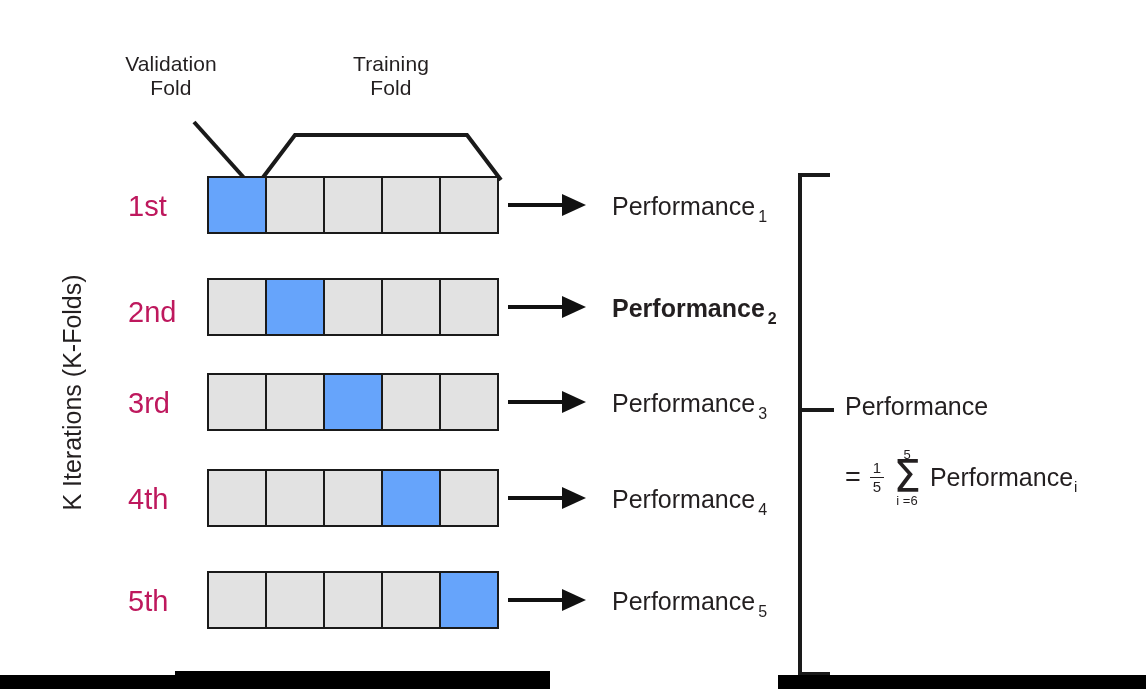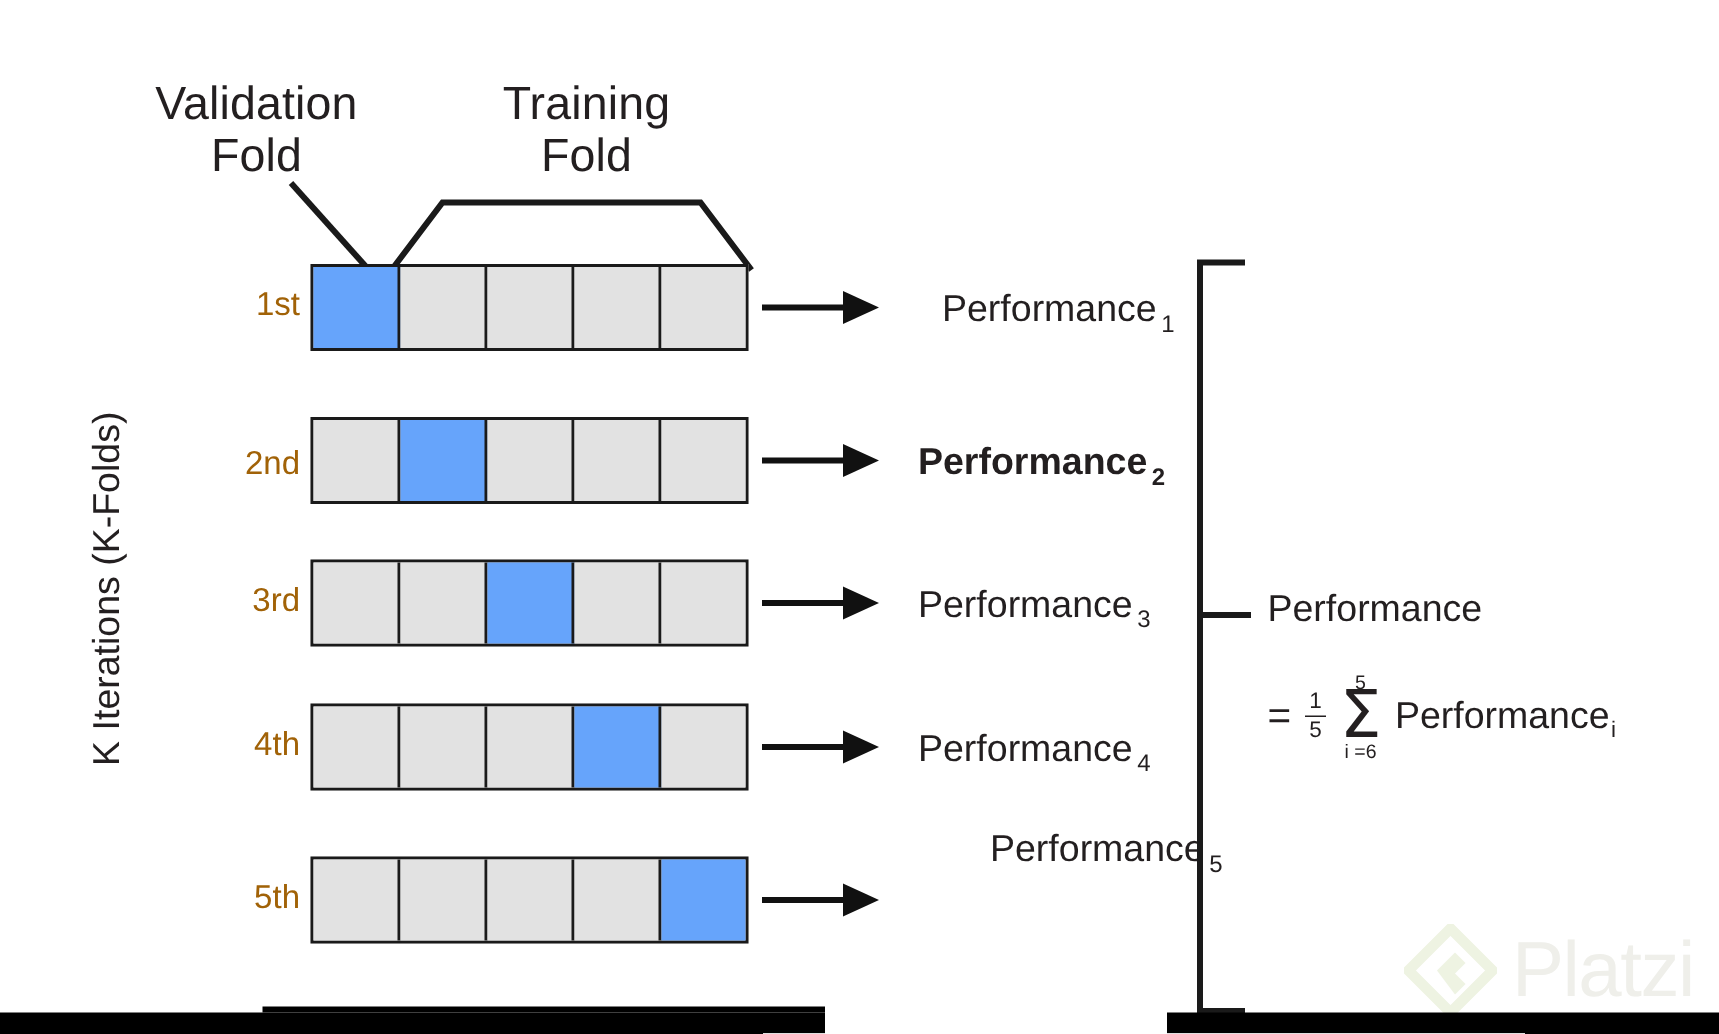--- a/index.html
+++ b/index.html
@@ -17,21 +17,21 @@
     height: 689px;
     background: #ffffff;
     overflow: hidden;
   }
 
   
   .abs { position: absolute; }
 
   
   .head-label {
-    font-size: 31px;
+    font-size: 21px;
     color: #231f20;
     line-height: 1.12;
     text-align: center;
     letter-spacing: .1px;
     white-space: pre-line;
   }
   #validation-fold-label { left: 78px; top: 52px; width: 186px; }
   #training-fold-label   { left: 296px; top: 52px; width: 190px; }
 
   
@@ -42,23 +42,23 @@
     text-align: center;
     font-size: 25px;
     color: #231f20;
     transform: rotate(-90deg);
     white-space: nowrap;
   }
 
   
   .ordinal {
     width: 72px;
-    text-align: right;
-    font-size: 22px;
-    color: #a16207;
+    text-align: left;
+    font-size: 29px;
+    color: #be185d;
     left: 128px;
   }
 
   
   .fold-row {
     left: 207px;
     width: 292px;
     height: 58px;
     display: flex;
     border: 2.5px solid #1a1a1a;
@@ -190,21 +190,21 @@
     <div class="fold-cell validation"></div>
     <div class="fold-cell"></div>
     <div class="fold-cell"></div>
     <div class="fold-cell"></div>
     <div class="fold-cell"></div>
   </div>
   <svg class="abs row-arrow" style="top:191px;" viewBox="0 0 78 28">
     <line x1="0" y1="14" x2="58" y2="14" stroke="#111" stroke-width="4"></line>
     <polygon points="54,3 78,14 54,25" fill="#111"></polygon>
   </svg>
-  <div class="abs perf-label" style="top:192px;margin-left:16px;">
+  <div class="abs perf-label" style="top:192px;">
     <span>Performance</span><span class="sub">1</span>
   </div>
 
   <div class="abs ordinal" style="top:296px;">2nd</div>
   <div class="abs fold-row" style="top:278px;">
     <div class="fold-cell"></div>
     <div class="fold-cell validation"></div>
     <div class="fold-cell"></div>
     <div class="fold-cell"></div>
     <div class="fold-cell"></div>
@@ -254,21 +254,21 @@
     <div class="fold-cell"></div>
     <div class="fold-cell"></div>
     <div class="fold-cell"></div>
     <div class="fold-cell"></div>
     <div class="fold-cell validation"></div>
   </div>
   <svg class="abs row-arrow" style="top:586px;" viewBox="0 0 78 28">
     <line x1="0" y1="14" x2="58" y2="14" stroke="#111" stroke-width="4"></line>
     <polygon points="54,3 78,14 54,25" fill="#111"></polygon>
   </svg>
-  <div class="abs perf-label" style="top:552px;margin-left:48px;">
+  <div class="abs perf-label" style="top:587px;">
     <span>Performance</span><span class="sub">5</span>
   </div>
 
   <svg class="abs" style="left:790px; top:172px;" width="52" height="505">
     <path d="M 40 3 L 10 3 L 10 502 L 40 502" fill="none" stroke="#1a1a1a" stroke-width="4"></path>
     <line x1="10" y1="238" x2="44" y2="238" stroke="#1a1a1a" stroke-width="4"></line>
   </svg>
 
   <div class="abs" id="summary-title">Performance</div>
 
@@ -281,25 +281,18 @@
     <span class="sigma-group">
       <span class="lim top">5</span>
       <span class="sigma">Σ</span>
       <span class="lim bot">i =6</span>
     </span>
     <span class="term">
       <span>Performance</span><span class="sub">i</span>
     </span>
   </div>
 
-  <div class="abs" id="watermark">
-    <svg width="62" height="62" viewBox="0 0 62 62">
-      <path d="M31 3 L59 31 L31 59 L3 31 Z" fill="none" stroke="#eef3e2" stroke-width="7"></path>
-      <path d="M22 31 L34 19 L41 26 L34 33 L41 40 L34 47 Z" fill="#eef3e2"></path>
-    </svg>
-    <span class="wm-text">Platzi</span>
-  </div>
 
   <div class="abs bottom-bar" id="bottom-bar-left"></div>
   <div class="abs" id="bottom-bar-notch"></div>
   <div class="abs bottom-bar" id="bottom-bar-right"></div>
 
 </div>
 
 </body></html>

